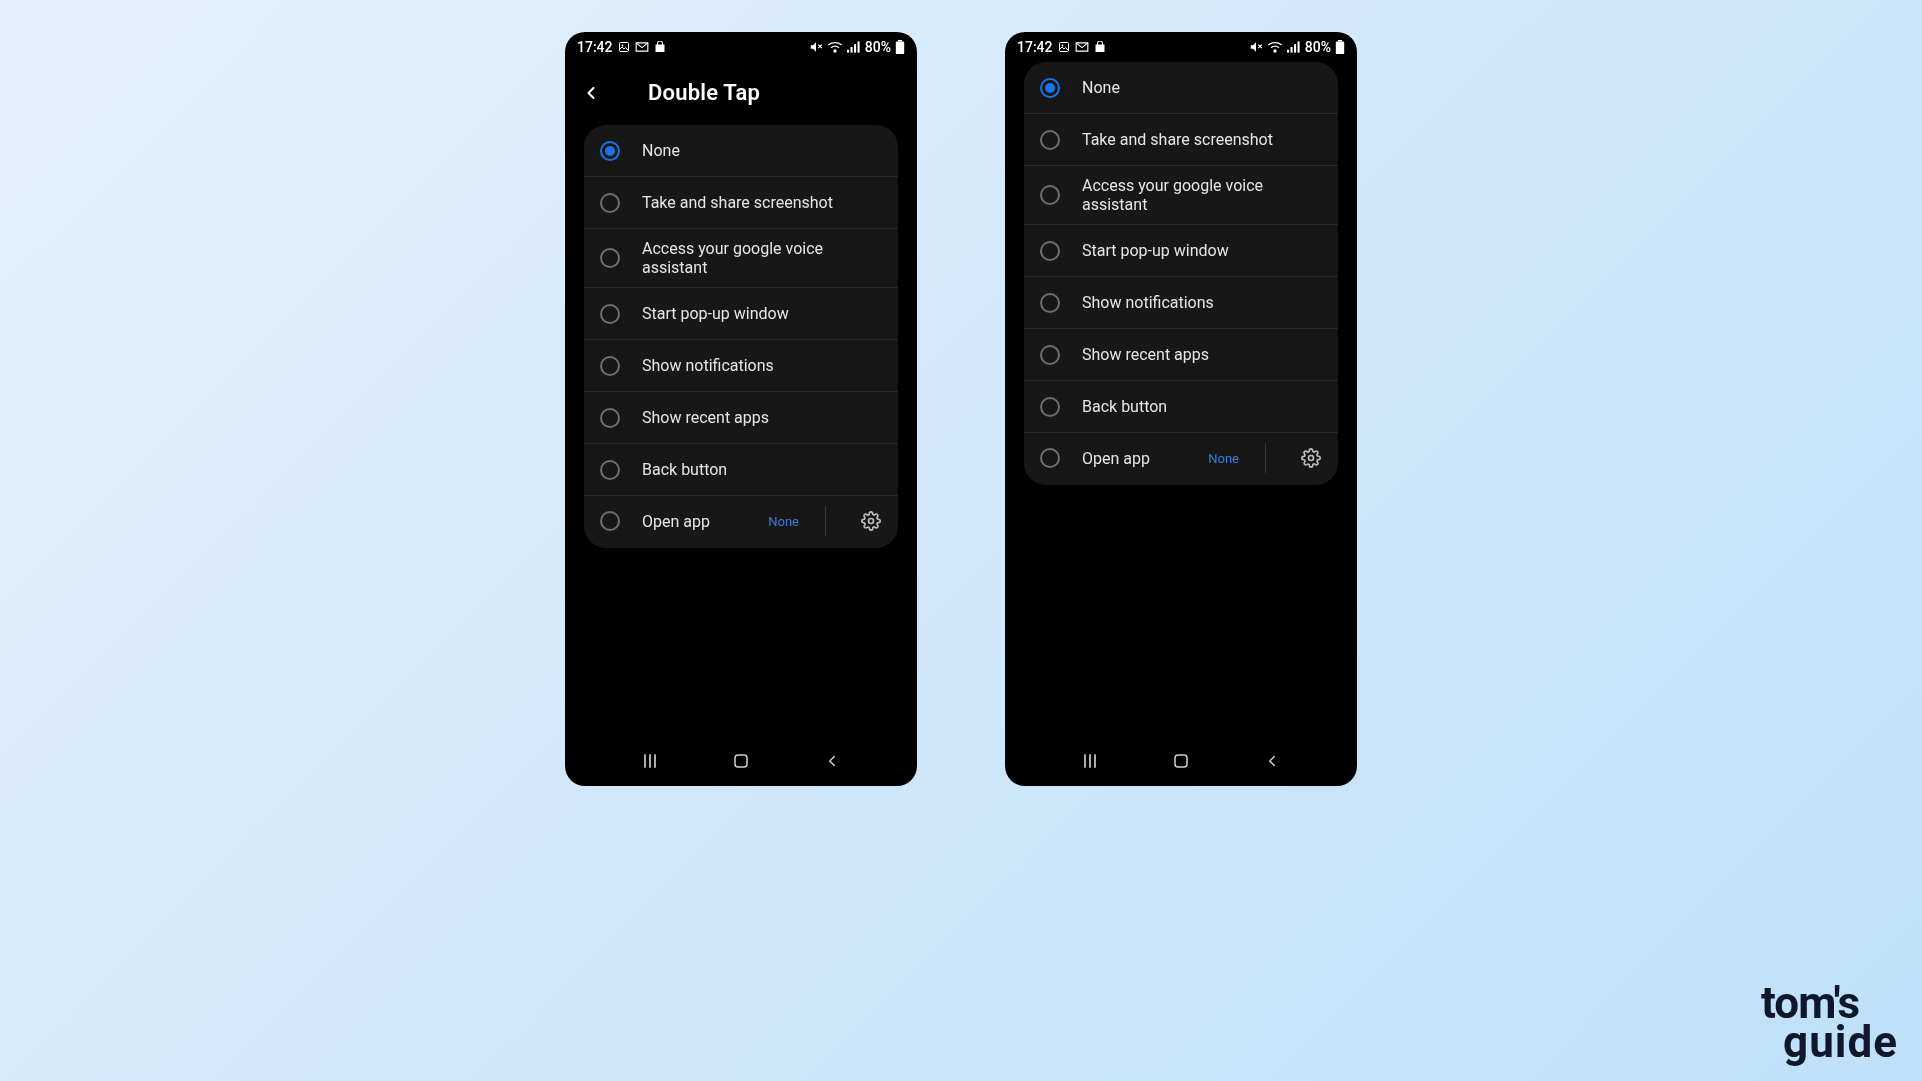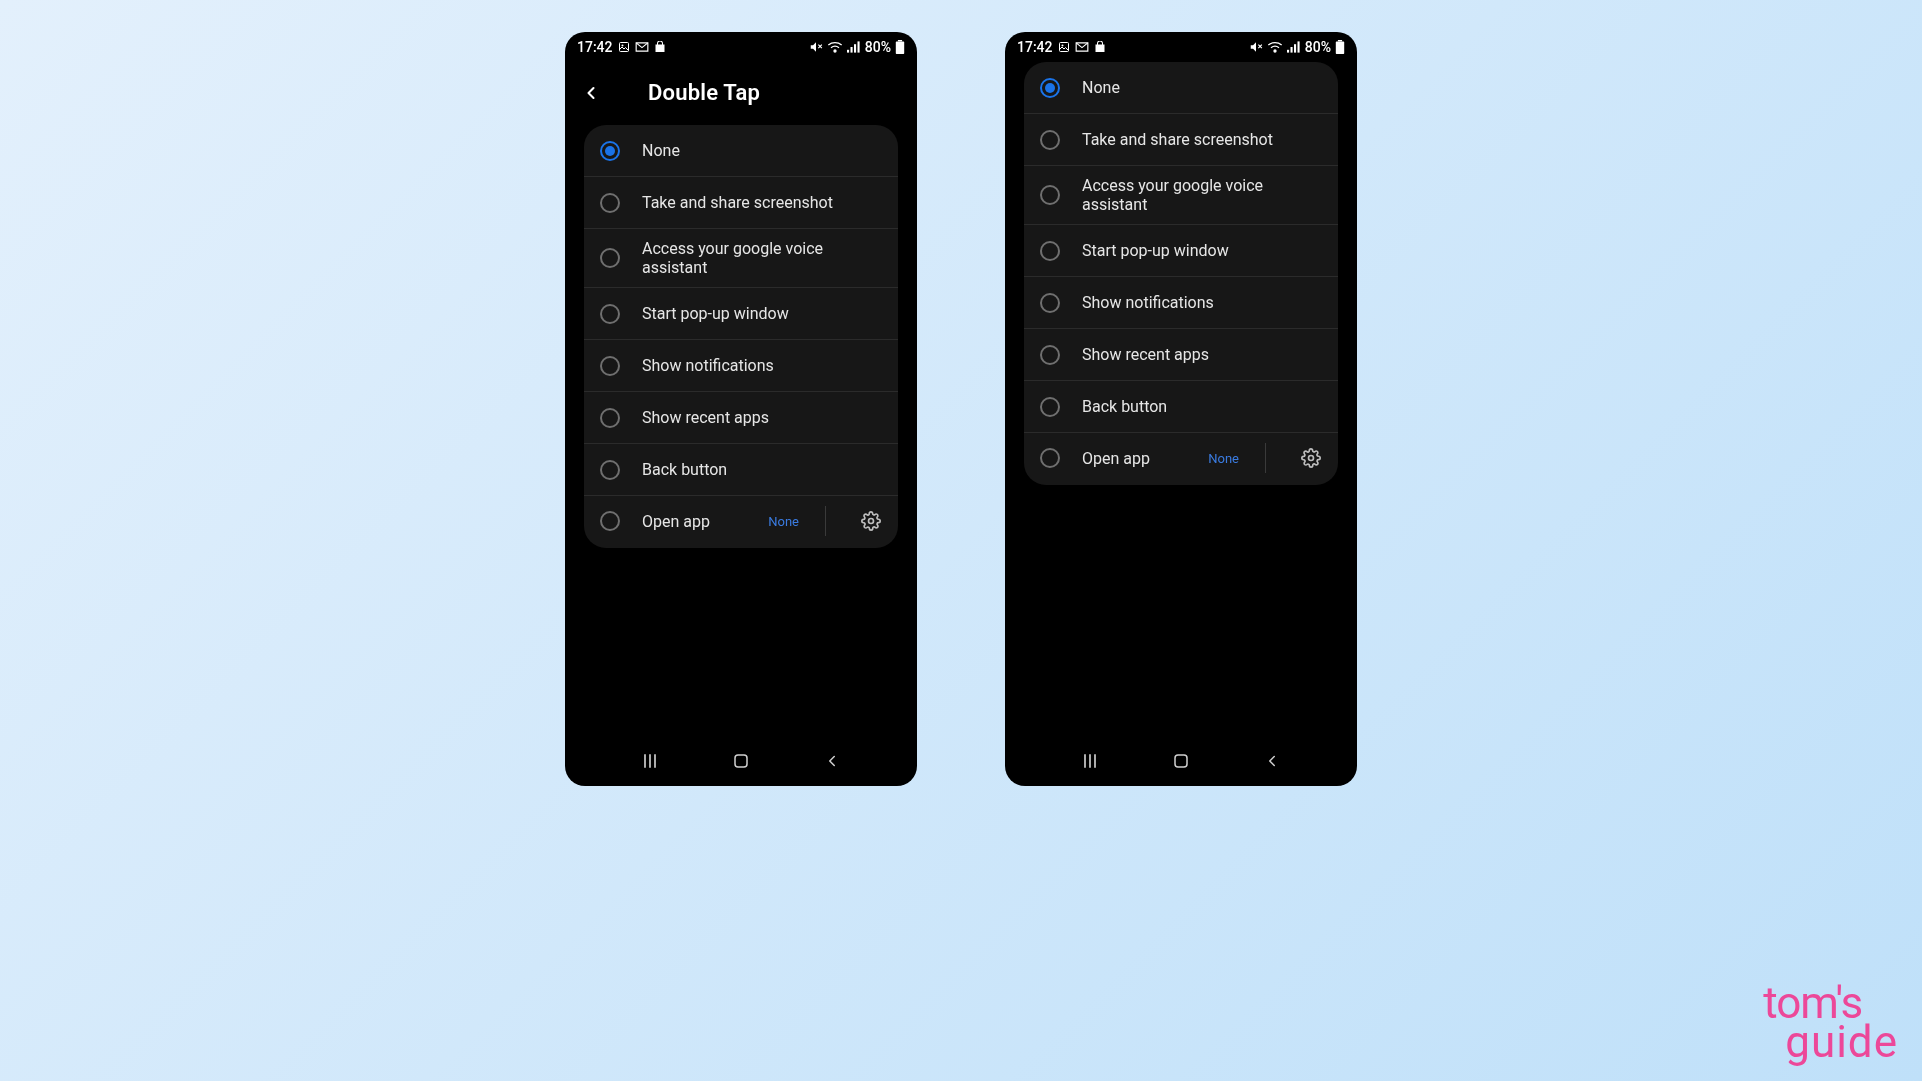--- a/index.html
+++ b/index.html
@@ -100,22 +100,22 @@
     display: flex;
     justify-content: space-around;
     align-items: center;
     padding: 0 40px 6px 40px;
   }
   .nav-btn { width: 28px; height: 28px; display:flex; align-items:center; justify-content:center; color:#cfcfcf; }
   .watermark {
     position: absolute;
     right: 24px;
     bottom: 18px;
-    color: #ec4899;
-    font-weight: 400;
+    color: #0f172a;
+    font-weight: 700;
     line-height: 0.9;
     text-align: left;
   }
   .watermark .l1 { font-size: 44px; letter-spacing: -1px; }
   .watermark .l2 { font-size: 44px; letter-spacing: 1px; margin-left: 22px; }
 </style>
 </head>
 <body>
 
 <div class="phones">

